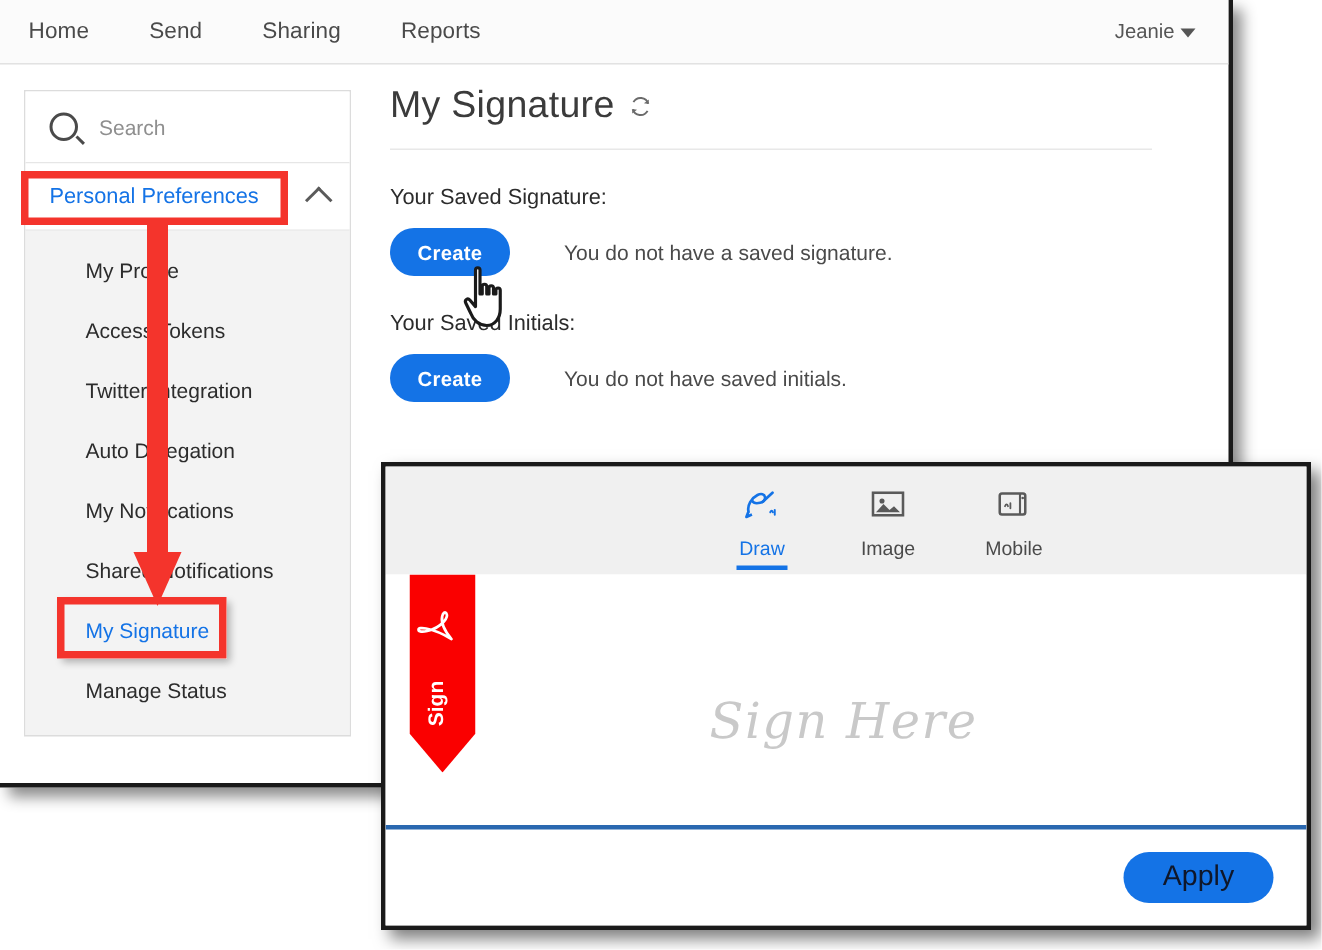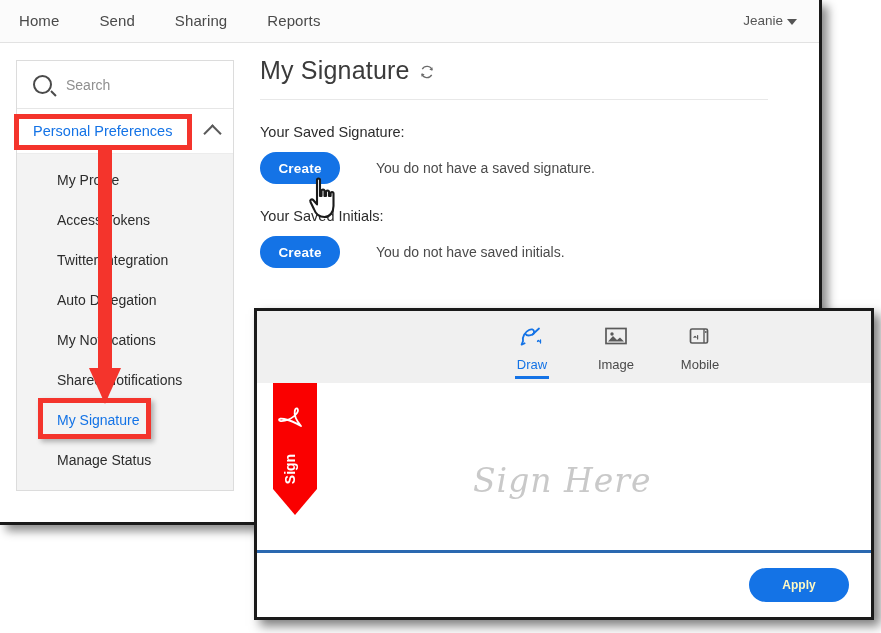--- a/index.html
+++ b/index.html
@@ -259,21 +259,21 @@
     overflow: hidden;
   }
   #dialog-header {
     height: 72px;
     background: #f0f0f0;
     position: relative;
     box-sizing: border-box;
   }
   #dialog-tabs {
     position: absolute;
-    left: 244px; top: 13px;
+    left: 220px; top: 13px;
     display: flex;
     gap: 22px;
     align-items: flex-end;
   }
   .dlg-tab {
     width: 62px;
     display: flex;
     flex-direction: column;
     align-items: center;
     cursor: pointer;
@@ -336,23 +336,23 @@
     color: #2c2c2c;
     font-family: "Liberation Sans", sans-serif;
     cursor: pointer;
   }
   .btn-apply {
     background: #1473e6;
     border: none;
     border-radius: 18px;
     height: 34px;
     width: 100px;
-    font-size: 12px;
-    font-weight: bold;
-    color: #fef9c3;
+    font-size: 19px;
+    font-weight: normal;
+    color: #0f172a;
     font-family: "Liberation Sans", sans-serif;
     cursor: pointer;
   }
 </style>
 </head>
 <body>
 
 <div id="app-window">
 
   <div id="topnav">

